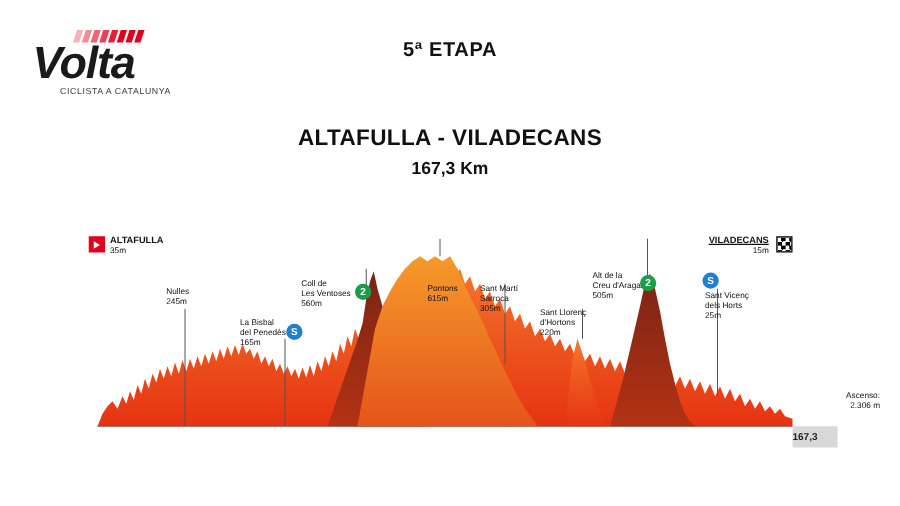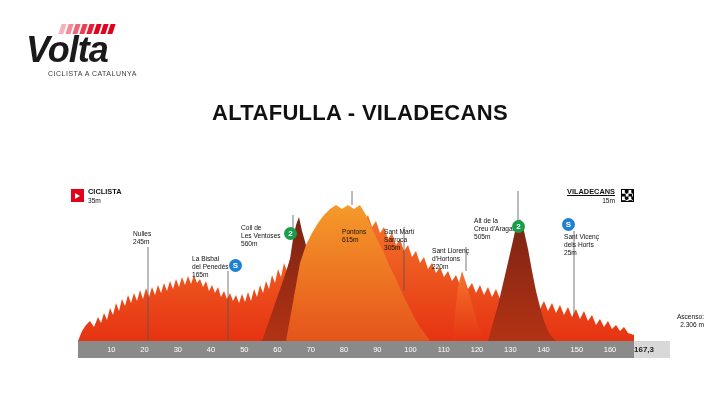--- a/index.html
+++ b/index.html
@@ -89,21 +89,21 @@
     top: 56px;
     text-align: center;
     font-size: 11px;
     color: #111;
   }
   .route-title {
     position: absolute;
     left: 0; right: 0;
     top: 100px;
     text-align: center;
-    font-size: 22px;
+    font-size: 18px;
     font-weight: bold;
     letter-spacing: .3px;
     color: #111;
   }
   .route-dist {
     position: absolute;
     left: 0; right: 0;
     top: 126px;
     text-align: center;
     font-size: 14px;
@@ -222,21 +222,23 @@
         <i></i>
         <i></i>
         <i></i>
         <i></i>
         <i></i>
     </div>
     <div class="logo-word">Volta</div>
     <div class="logo-sub">CICLISTA A CATALUNYA</div>
   </div>
 
+  <div class="stage-no">5ª ETAPA</div>
   <div class="route-title">ALTAFULLA - VILADECANS</div>
+  <div class="route-dist">167,3 Km</div>
 
   <div class="profile">
     <svg width="720" height="185" viewBox="0 0 720 185">
       <defs>
         <linearGradient id="gLow" x1="0" y1="0" x2="0" y2="1">
           <stop offset="0%" stop-color="#f4772c"></stop>
           <stop offset="100%" stop-color="#e63312"></stop>
         </linearGradient>
         <linearGradient id="gMid" x1="0" y1="0" x2="0" y2="1">
           <stop offset="0%" stop-color="#f59a2a"></stop>
@@ -286,21 +288,21 @@
         <line x1="293" y1="64" x2="293" y2="40"></line>
         <line x1="352" y1="30" x2="352" y2="16"></line>
         <line x1="404" y1="116" x2="404" y2="52"></line>
         <line x1="466" y1="96" x2="466" y2="72"></line>
         <line x1="518" y1="46" x2="518" y2="16"></line>
         <line x1="574" y1="142" x2="574" y2="56"></line>
       </g>
     </svg>
 
     <div class="start-marker" style="left:71px; top:14px;"></div>
-    <div class="plabel bold" style="left:88px; top:13px;">CICLISTA</div>
+    <div class="plabel bold" style="left:88px; top:13px;">ALTAFULLA</div>
     <div class="plabel" style="left:88px; top:22px;">35m</div>
 
     <div class="finish-marker" style="left:621px; top:14px;"></div>
     <div class="plabel bold right" style="left:487px; width:128px; top:13px;text-decoration:underline;">VILADECANS</div>
     <div class="plabel right" style="left:487px; width:128px; top:22px;">15m</div>
 
     <div class="plabel" style="left:133px; top:55px;">Nulles</div>
     <div class="plabel" style="left:133px; top:63px;">245m</div>
 
     <div class="plabel" style="left:192px; top:80px;">La Bisbal</div>
@@ -333,33 +335,15 @@
     <div class="plabel" style="left:564px; top:66px;">dels Horts</div>
     <div class="plabel" style="left:564px; top:74px;">25m</div>
     <div class="badge sprint" style="left:562px; top:43px;">S</div>
   </div>
 
   <div class="ascent">
     <div>Ascenso:</div>
     <div>2.306 m</div>
   </div>
 
-  <div class="axis-band">
-    <div class="tick" style="left:33.3px">10</div>
-    <div class="tick" style="left:66.5px">20</div>
-    <div class="tick" style="left:99.8px">30</div>
-    <div class="tick" style="left:133.0px">40</div>
-    <div class="tick" style="left:166.3px">50</div>
-    <div class="tick" style="left:199.5px">60</div>
-    <div class="tick" style="left:232.8px">70</div>
-    <div class="tick" style="left:266.0px">80</div>
-    <div class="tick" style="left:299.3px">90</div>
-    <div class="tick" style="left:332.5px">100</div>
-    <div class="tick" style="left:365.8px">110</div>
-    <div class="tick" style="left:399.0px">120</div>
-    <div class="tick" style="left:432.3px">130</div>
-    <div class="tick" style="left:465.5px">140</div>
-    <div class="tick" style="left:498.8px">150</div>
-    <div class="tick" style="left:532.0px">160</div>
-  </div>
   <div class="axis-end">167,3</div>
 
 </div>
 
 </body></html>

